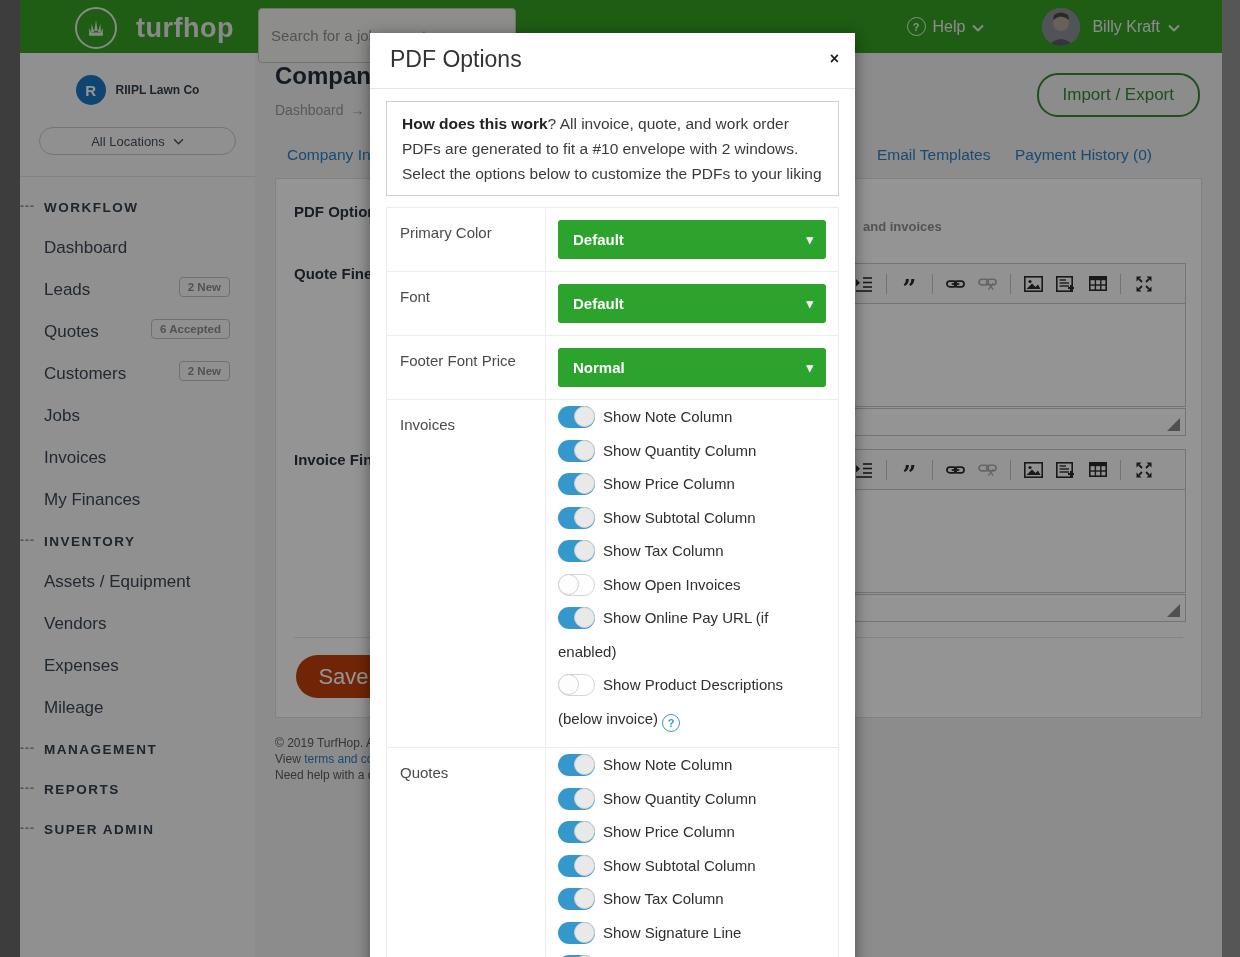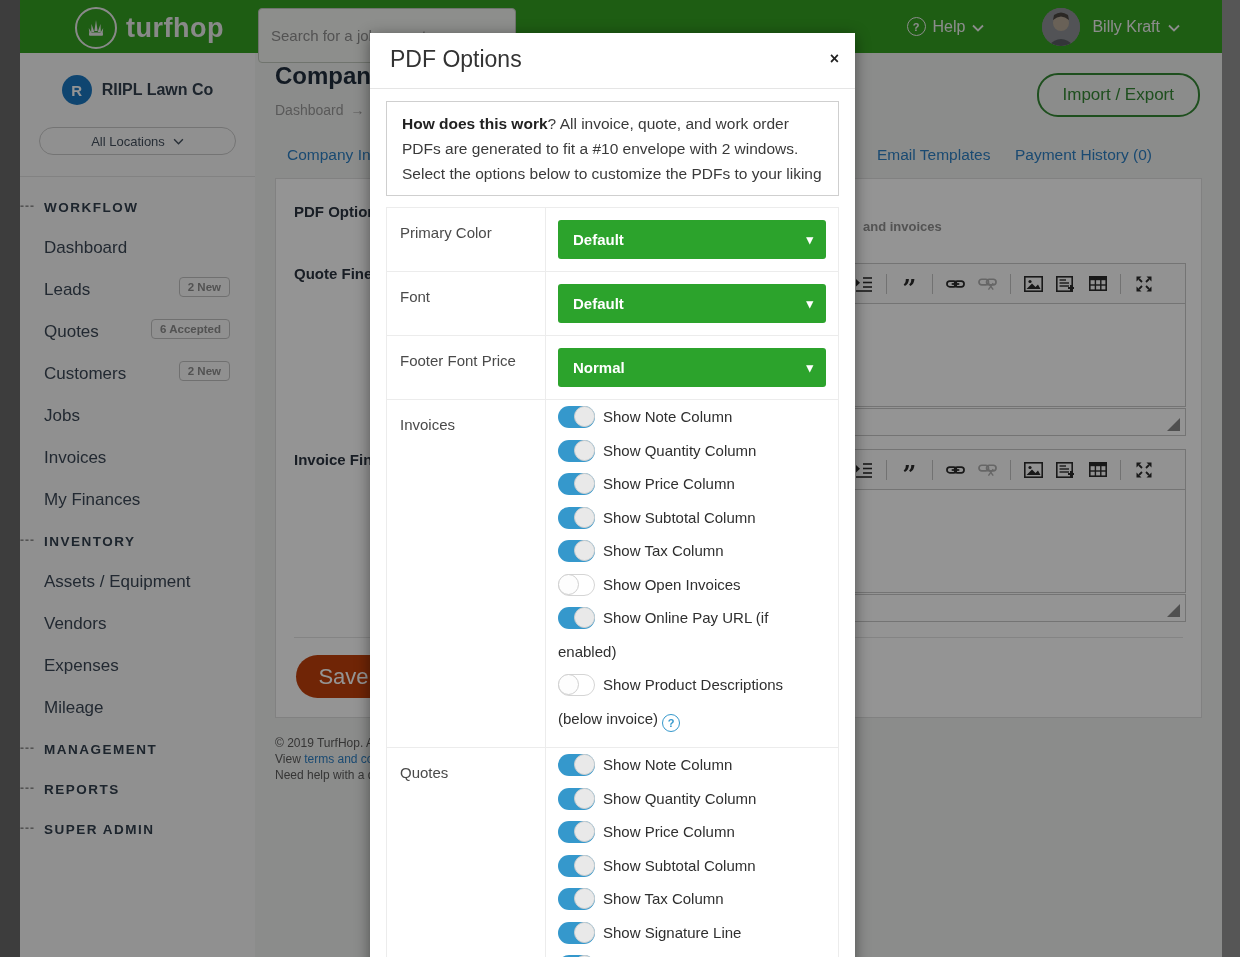--- a/index.html
+++ b/index.html
@@ -4,40 +4,40 @@
 <style>
   html,body{margin:0;padding:0;width:1240px;height:957px;overflow:hidden;
     font-family:"Liberation Sans", sans-serif;}
   .stage{position:relative;width:1240px;height:957px;background:#6a6a6a;overflow:hidden;}
   .strip-left{position:absolute;left:0;top:0;width:20px;height:957px;background:#6a6a6a;}
   .strip-right{position:absolute;right:0;top:0;width:18px;height:957px;background:#959595;}
   .app{position:absolute;left:20px;top:0;width:1202px;height:957px;background:#f0f1ef;}
 
   
   .topbar{position:relative;height:53px;background:#34a022;}
-  .logo-wrap{position:absolute;left:55px;top:7px;display:flex;align-items:center;gap:9px;color:#f0f0f0;}
+  .logo-wrap{position:absolute;left:55px;top:7px;display:flex;align-items:center;gap:19px;color:#f0f0f0;}
   .logo-circle{width:38px;height:38px;border:2.5px solid #ededed;border-radius:50%;display:flex;align-items:center;justify-content:center;}
   .brand{font-size:27px;font-weight:600;letter-spacing:.5px;color:#ededed;}
   .search-input{position:absolute;left:238px;top:8px;width:232px;height:35px;background:#f3f4f1;
     border:1px solid #c2c9bd;border-radius:4px;padding:9px 12px;font-size:15px;color:#333;outline:none;}
   .search-input::placeholder{color:#8f8f8f;}
   .hdr-right{position:absolute;right:0;top:0;height:53px;display:flex;align-items:center;}
   .help-group{display:flex;align-items:center;gap:7px;color:#f2f2f2;font-size:16px;margin-right:58px;}
   .qmark{width:17px;height:17px;border:1.5px solid #f2f2f2;border-radius:50%;font-size:11px;font-weight:700;
     display:flex;align-items:center;justify-content:center;}
   .avatar{width:38px;height:38px;border-radius:50%;overflow:hidden;background:#8d9094;margin-right:12px;}
   .user-group{display:flex;align-items:center;gap:8px;color:#f2f2f2;font-size:16px;margin-right:42px;}
   .chev{display:inline-block;}
 
   
   .sidebar{position:absolute;left:0;top:53px;width:235px;height:904px;background:#f8f8f8;}
   .company-row{display:flex;align-items:center;justify-content:center;gap:10px;padding-top:22px;}
   .company-logo{width:30px;height:30px;border-radius:50%;background:#1b78c1;color:#fff;font-weight:700;
     font-size:15px;display:flex;align-items:center;justify-content:center;}
-  .company-name{font-size:16px;font-weight:700;color:#33404f;}
+  .company-name{font-size:12px;font-weight:700;color:#33404f;}
   .loc-pill{margin:22px auto 0;width:195px;height:26px;border:1px solid #c9c9c9;border-radius:14px;
     display:flex;align-items:center;justify-content:center;gap:8px;font-size:13px;color:#44505e;background:transparent;}
   .side-div{height:1px;background:#e0e0e0;margin-top:21px;}
   .nav{padding-top:10px;}
   .nav-sec{position:relative;padding:13px 0 12px 24px;font-size:13.5px;font-weight:700;letter-spacing:1.5px;color:#33404f;}
   .nav-sec .dashes{position:absolute;left:0;top:12px;color:#8f8f8f;font-size:12px;letter-spacing:1px;}
   .nav-item{position:relative;padding:10px 25px 10px 24px;font-size:17px;color:#3c4856;height:22px;display:flex;align-items:center;cursor:pointer;}
   .nav-badge{position:absolute;right:25px;top:8px;border:1px solid #c2c2c2;border-radius:4px;color:#8e8e8e;
     font-size:11.5px;font-weight:700;padding:3px 8px;background:transparent;}
 

